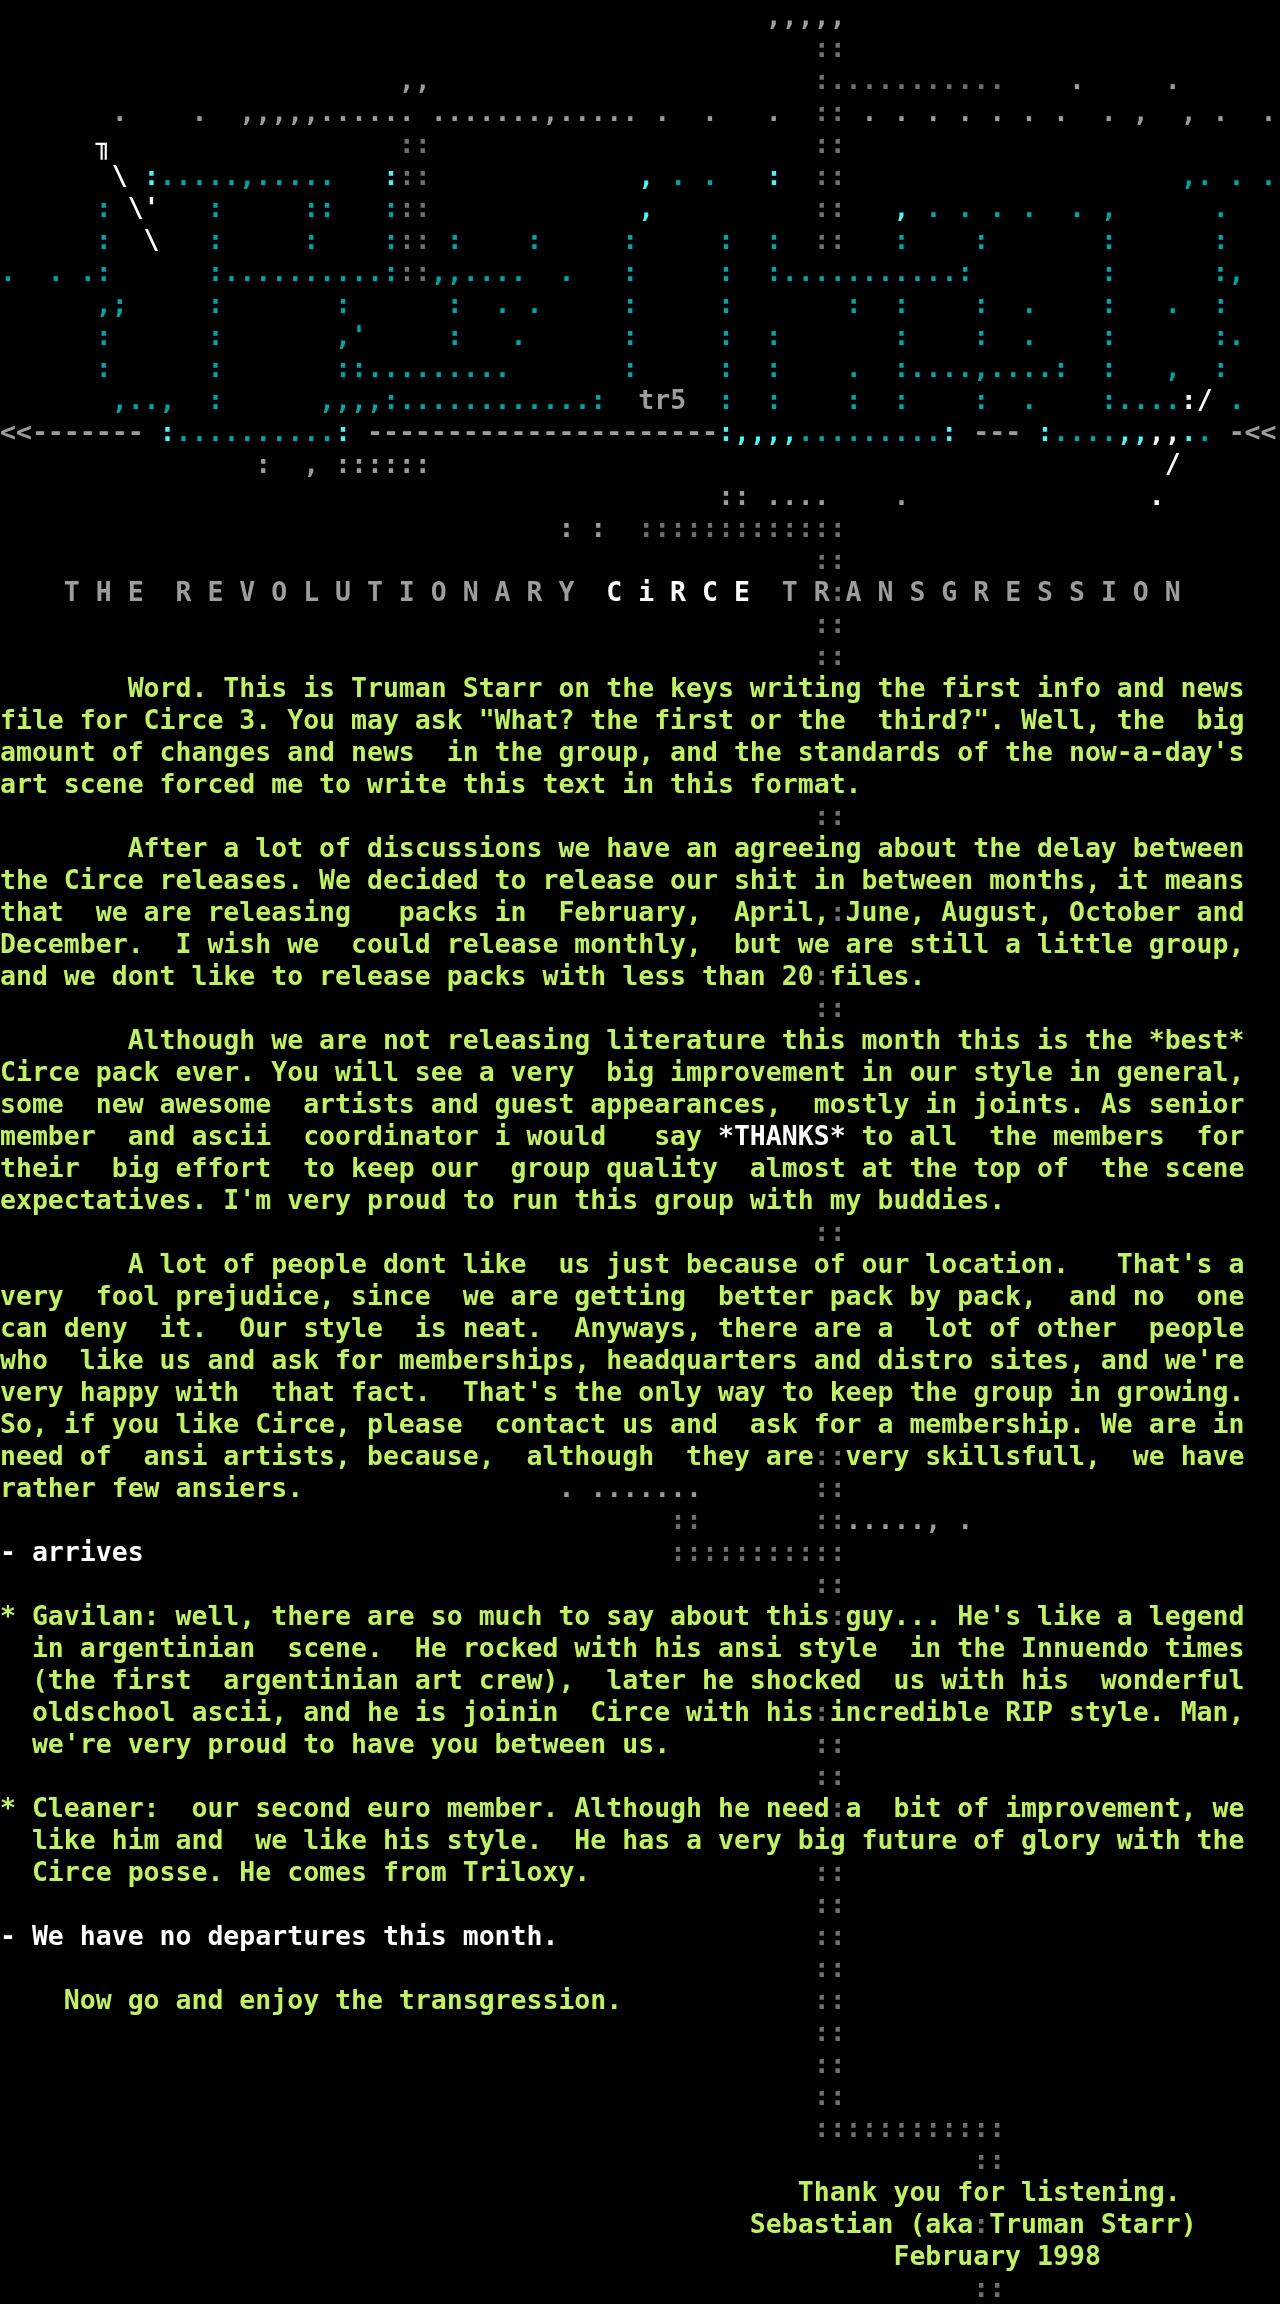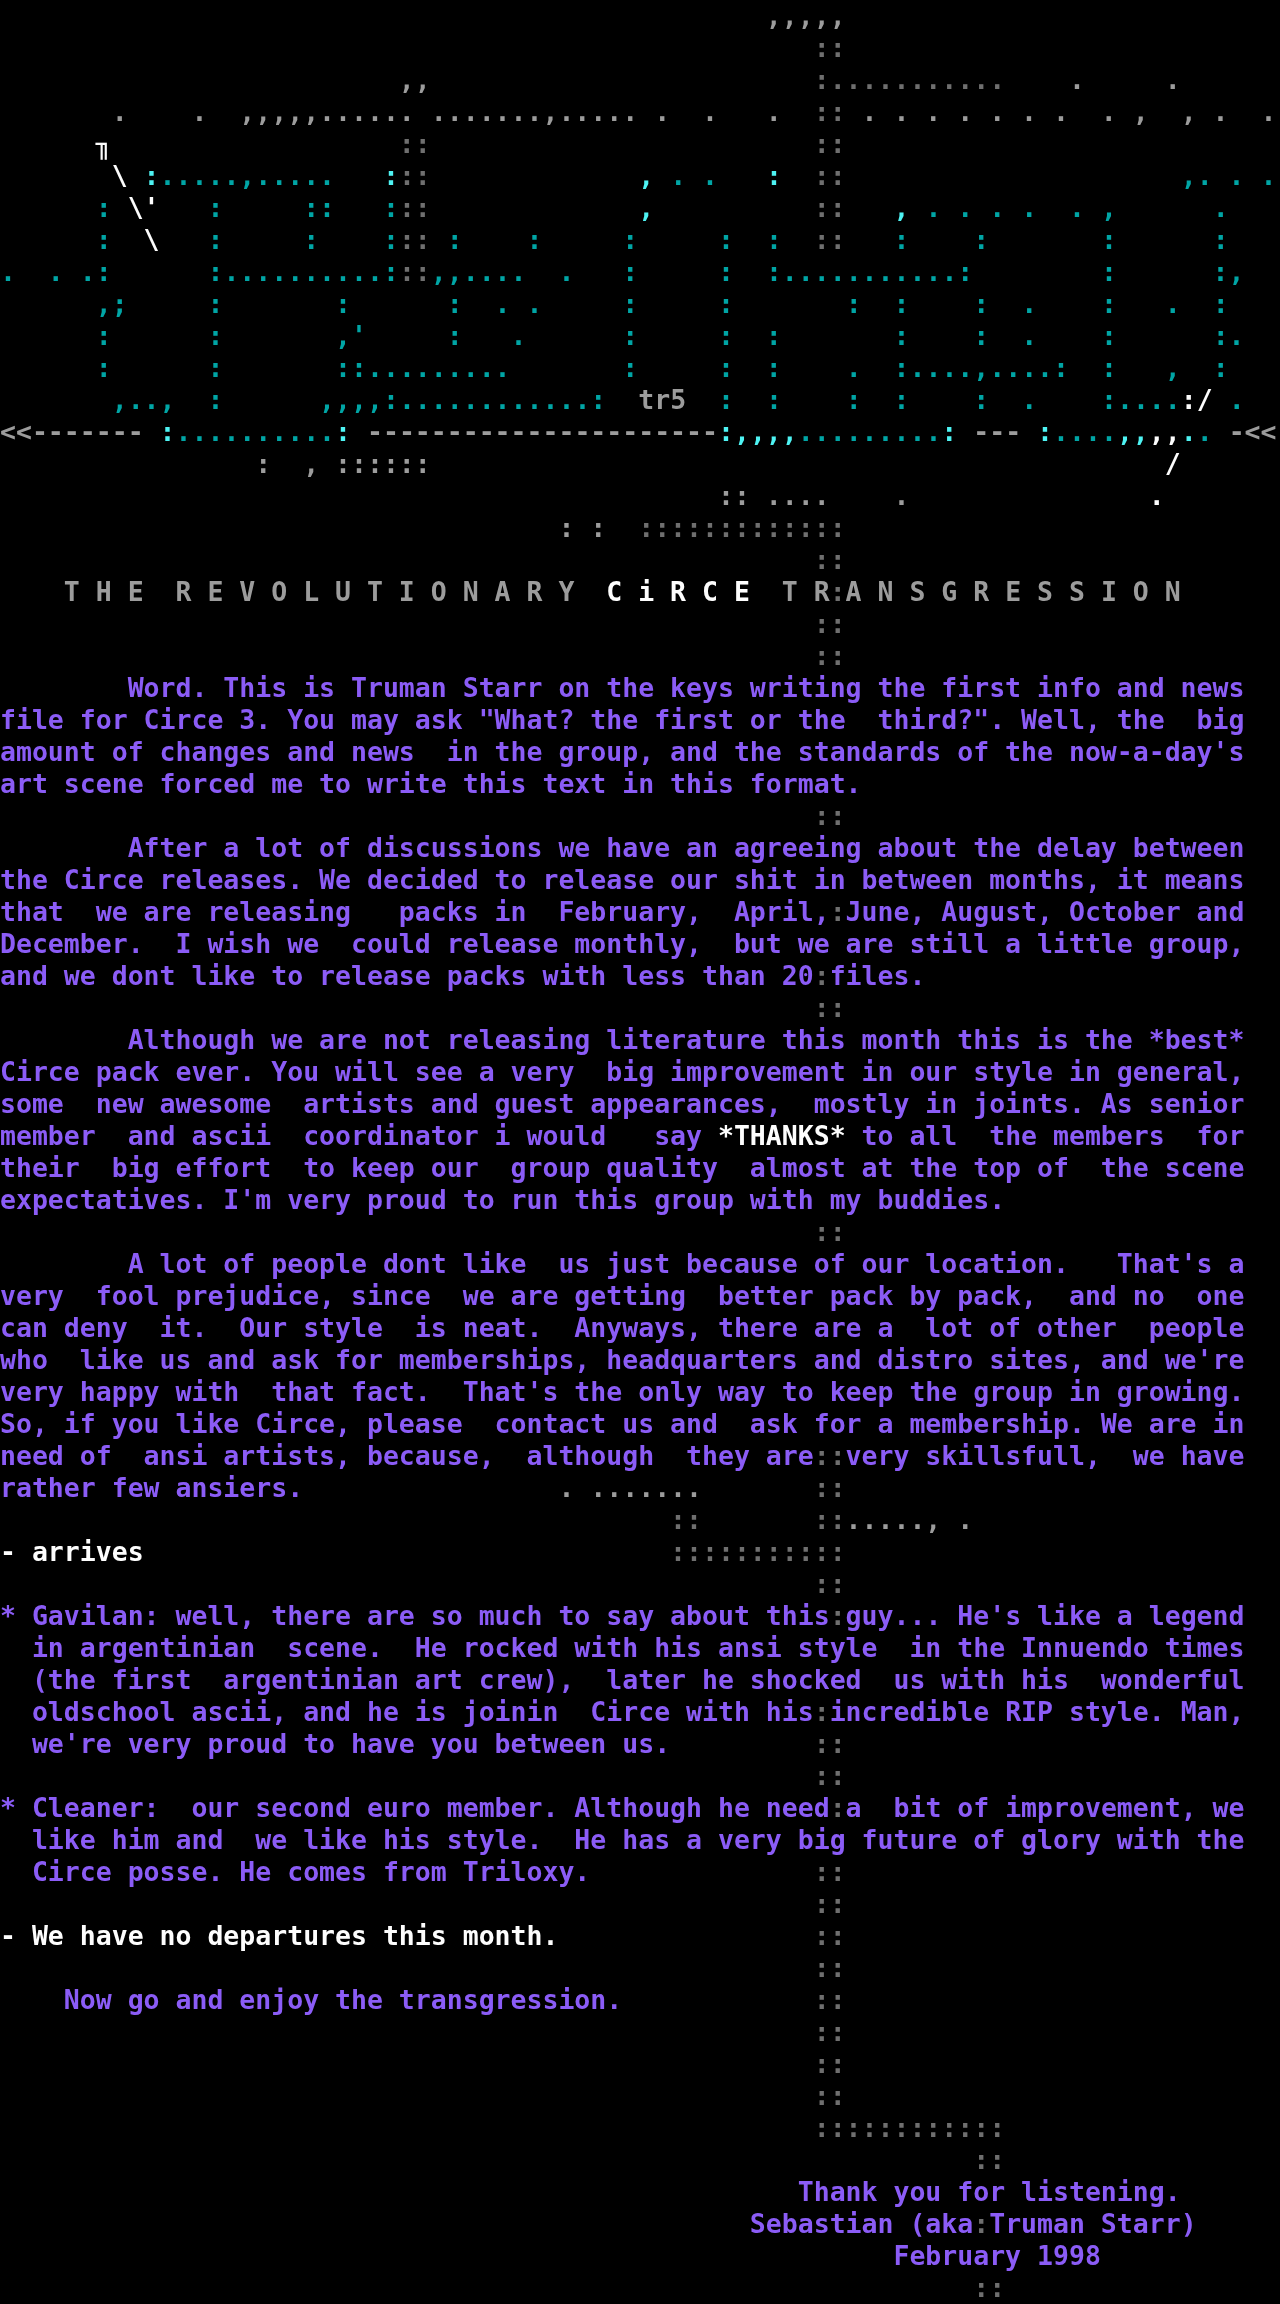--- a/index.html
+++ b/index.html
@@ -6,21 +6,21 @@
   body{width:1280px;height:2304px;overflow:hidden;}
   [data-name="nfo-text-screen"]{
     font-family:"DejaVu Sans Mono", monospace;
     font-size:26.5px;
     font-weight:bold;
     margin:0;
     width:1280px;
   }
   .row{height:32px;line-height:32px;white-space:pre;}
   .g{color:#9c9c9c;}   
-  .b{color:#8b5cf6;}   
+  .b{color:#bef264;}   
   .w{color:#fdfdfd;}   
   .c{color:#00a5a5;}   
   .C{color:#4ef3f3;}   
   .t{color:#6f6f6f;}   
 </style>
 </head>
 <body>
 
 <main data-name="nfo-document">
   <pre data-name="nfo-text-screen"><div class="row" data-name="text-row-0"><span class="g" data-name="art-gray-text">                                                ,,,,,</span></div><div class="row" data-name="text-row-1"><span class="t" data-name="colon-trail-text">                                                   ::</span></div><div class="row" data-name="text-row-2"><span class="g" data-name="art-gray-text">                         ,,</span><span class="t" data-name="colon-trail-text">                        :...........</span><span class="g" data-name="art-gray-text">    .     .</span></div><div class="row" data-name="text-row-3"><span class="g" data-name="art-gray-text">       .    .  ,,,,,...... .......,..... .  .   .  </span><span class="t" data-name="colon-trail-text">::</span><span class="g" data-name="art-gray-text"> . . . . . . .  . ,  , .  .</span></div><div class="row" data-name="text-row-4"><span class="w" data-name="highlight-text">      ╖</span><span class="t" data-name="colon-trail-text">                  ::                        ::</span></div><div class="row" data-name="text-row-5"><span class="w" data-name="highlight-text">       \</span><span class="C" data-name="bright-cyan-art-text"> :</span><span class="c" data-name="cyan-art-text">.....,.....</span><span class="C" data-name="bright-cyan-art-text">   :</span><span class="t" data-name="colon-trail-text">::</span><span class="C" data-name="bright-cyan-art-text">             ,</span><span class="c" data-name="cyan-art-text"> . . </span><span class="C" data-name="bright-cyan-art-text">  :</span><span class="t" data-name="colon-trail-text">  ::</span><span class="c" data-name="cyan-art-text">                     ,. . .</span></div><div class="row" data-name="text-row-6"><span class="c" data-name="cyan-art-text">      :</span><span class="w" data-name="highlight-text"> \'</span><span class="c" data-name="cyan-art-text">   :</span><span class="c" data-name="cyan-art-text">     ::</span><span class="c" data-name="cyan-art-text">   :</span><span class="t" data-name="colon-trail-text">::</span><span class="C" data-name="bright-cyan-art-text">             ,</span><span class="t" data-name="colon-trail-text">          ::</span><span class="C" data-name="bright-cyan-art-text">   ,</span><span class="c" data-name="cyan-art-text"> . . . .  . ,</span><span class="c" data-name="cyan-art-text">      .</span></div><div class="row" data-name="text-row-7"><span class="c" data-name="cyan-art-text">      :</span><span class="w" data-name="highlight-text">  \</span><span class="c" data-name="cyan-art-text">   :</span><span class="c" data-name="cyan-art-text">     :</span><span class="c" data-name="cyan-art-text">    :</span><span class="t" data-name="colon-trail-text">::</span><span class="c" data-name="cyan-art-text"> :</span><span class="c" data-name="cyan-art-text">    :</span><span class="c" data-name="cyan-art-text">     :</span><span class="c" data-name="cyan-art-text">     :</span><span class="c" data-name="cyan-art-text">  :</span><span class="t" data-name="colon-trail-text">  ::</span><span class="c" data-name="cyan-art-text">   :</span><span class="c" data-name="cyan-art-text">    :</span><span class="c" data-name="cyan-art-text">       :</span><span class="c" data-name="cyan-art-text">      :</span></div><div class="row" data-name="text-row-8"><span class="c" data-name="cyan-art-text">.  . .:</span><span class="c" data-name="cyan-art-text">      :</span><span class="c" data-name="cyan-art-text">..........:</span><span class="t" data-name="colon-trail-text">::</span><span class="c" data-name="cyan-art-text">,,....</span><span class="c" data-name="cyan-art-text">  .</span><span class="c" data-name="cyan-art-text">   :</span><span class="c" data-name="cyan-art-text">     :</span><span class="c" data-name="cyan-art-text">  :</span><span class="c" data-name="cyan-art-text">...........:</span><span class="c" data-name="cyan-art-text">        :</span><span class="c" data-name="cyan-art-text">      :,</span></div><div class="row" data-name="text-row-9"><span class="c" data-name="cyan-art-text">      ,;</span><span class="c" data-name="cyan-art-text">     :</span><span class="c" data-name="cyan-art-text">       :</span><span class="c" data-name="cyan-art-text">      :</span><span class="c" data-name="cyan-art-text">  . .</span><span class="c" data-name="cyan-art-text">     :</span><span class="c" data-name="cyan-art-text">     :</span><span class="c" data-name="cyan-art-text">       :</span><span class="c" data-name="cyan-art-text">  :</span><span class="c" data-name="cyan-art-text">    :</span><span class="c" data-name="cyan-art-text">  .</span><span class="c" data-name="cyan-art-text">    :</span><span class="c" data-name="cyan-art-text">   .</span><span class="c" data-name="cyan-art-text">  :</span></div><div class="row" data-name="text-row-10"><span class="c" data-name="cyan-art-text">      :</span><span class="c" data-name="cyan-art-text">      :</span><span class="c" data-name="cyan-art-text">       ,'</span><span class="c" data-name="cyan-art-text">     :</span><span class="c" data-name="cyan-art-text">   .</span><span class="c" data-name="cyan-art-text">      :</span><span class="c" data-name="cyan-art-text">     :</span><span class="c" data-name="cyan-art-text">  :</span><span class="c" data-name="cyan-art-text">       :</span><span class="c" data-name="cyan-art-text">    :</span><span class="c" data-name="cyan-art-text">  .</span><span class="c" data-name="cyan-art-text">    :</span><span class="c" data-name="cyan-art-text">      :.</span></div><div class="row" data-name="text-row-11"><span class="c" data-name="cyan-art-text">      :</span><span class="c" data-name="cyan-art-text">      :</span><span class="c" data-name="cyan-art-text">       ::</span><span class="c" data-name="cyan-art-text">.........</span><span class="c" data-name="cyan-art-text">       :</span><span class="c" data-name="cyan-art-text">     :</span><span class="c" data-name="cyan-art-text">  :</span><span class="c" data-name="cyan-art-text">    .</span><span class="c" data-name="cyan-art-text">  :</span><span class="c" data-name="cyan-art-text">....,....:</span><span class="c" data-name="cyan-art-text">  :</span><span class="c" data-name="cyan-art-text">   ,</span><span class="c" data-name="cyan-art-text">  :</span></div><div class="row" data-name="text-row-12"><span class="c" data-name="cyan-art-text">       ,..</span><span class="c" data-name="cyan-art-text">,</span><span class="c" data-name="cyan-art-text">  :</span><span class="c" data-name="cyan-art-text">      ,,,,</span><span class="c" data-name="cyan-art-text">:............:</span><span class="g" data-name="art-gray-text">  tr5</span><span class="c" data-name="cyan-art-text">  :</span><span class="c" data-name="cyan-art-text">  :</span><span class="c" data-name="cyan-art-text">    :</span><span class="c" data-name="cyan-art-text">  :</span><span class="c" data-name="cyan-art-text">    :</span><span class="c" data-name="cyan-art-text">  .</span><span class="c" data-name="cyan-art-text">    :</span><span class="c" data-name="cyan-art-text">....</span><span class="w" data-name="highlight-text">:/</span><span class="c" data-name="cyan-art-text"> .</span></div><div class="row" data-name="text-row-13"><span class="g" data-name="art-gray-text">&lt;&lt;-------</span><span class="C" data-name="bright-cyan-art-text"> :</span><span class="c" data-name="cyan-art-text">..........</span><span class="C" data-name="bright-cyan-art-text">:</span><span class="g" data-name="art-gray-text"> ----------------------</span><span class="C" data-name="bright-cyan-art-text">:,,,,</span><span class="c" data-name="cyan-art-text">.........</span><span class="C" data-name="bright-cyan-art-text">:</span><span class="g" data-name="art-gray-text"> ---</span><span class="C" data-name="bright-cyan-art-text"> :</span><span class="c" data-name="cyan-art-text">....</span><span class="C" data-name="bright-cyan-art-text">,,</span><span class="w" data-name="highlight-text">,,</span><span class="C" data-name="bright-cyan-art-text">.</span><span class="c" data-name="cyan-art-text">.</span><span class="g" data-name="art-gray-text"> -&lt;&lt;</span></div><div class="row" data-name="text-row-14"><span class="g" data-name="art-gray-text">                :  , ::::::</span><span class="w" data-name="highlight-text">                                              /</span></div><div class="row" data-name="text-row-15"><span class="g" data-name="art-gray-text">                                             :: ....    .</span><span class="w" data-name="highlight-text">               .</span></div><div class="row" data-name="text-row-16"><span class="g" data-name="art-gray-text">                                   : :</span><span class="t" data-name="colon-trail-text">  :::::::::::::</span></div><div class="row" data-name="text-row-17"><span class="t" data-name="colon-trail-text">                                                   ::</span></div><div class="row" data-name="text-row-18"><span class="g" data-name="art-gray-text">    T H E  R E V O L U T I O N A R Y  </span><span class="w" data-name="highlight-text">C i R C E</span><span class="g" data-name="art-gray-text">  T R</span><span class="t" data-name="colon-trail-text">:</span><span class="g" data-name="art-gray-text">A N S G R E S S I O N</span></div><div class="row" data-name="text-row-19"><span class="t" data-name="colon-trail-text">                                                   ::</span></div><div class="row" data-name="text-row-20"><span class="t" data-name="colon-trail-text">                                                   ::</span></div><div class="row" data-name="text-row-21"><span class="b" data-name="body-text">        Word. This is Truman Starr on the keys writing the first info and news</span></div><div class="row" data-name="text-row-22"><span class="b" data-name="body-text">file for Circe 3. You may ask "What? the first or the  third?". Well, the  big</span></div><div class="row" data-name="text-row-23"><span class="b" data-name="body-text">amount of changes and news  in the group, and the standards of the now-a-day's</span></div><div class="row" data-name="text-row-24"><span class="b" data-name="body-text">art scene forced me to write this text in this format.</span></div><div class="row" data-name="text-row-25"><span class="t" data-name="colon-trail-text">                                                   ::</span></div><div class="row" data-name="text-row-26"><span class="b" data-name="body-text">        After a lot of discussions we have an agreeing about the delay between</span></div><div class="row" data-name="text-row-27"><span class="b" data-name="body-text">the Circe releases. We decided to release our shit in between months, it means</span></div><div class="row" data-name="text-row-28"><span class="b" data-name="body-text">that  we are releasing   packs in  February,  April,</span><span class="t" data-name="colon-trail-text">:</span><span class="b" data-name="body-text">June, August, October and</span></div><div class="row" data-name="text-row-29"><span class="b" data-name="body-text">December.  I wish we  could release monthly,  but we are still a little group,</span></div><div class="row" data-name="text-row-30"><span class="b" data-name="body-text">and we dont like to release packs with less than 20</span><span class="t" data-name="colon-trail-text">:</span><span class="b" data-name="body-text">files.</span></div><div class="row" data-name="text-row-31"><span class="t" data-name="colon-trail-text">                                                   ::</span></div><div class="row" data-name="text-row-32"><span class="b" data-name="body-text">        Although we are not releasing literature this month this is the *best*</span></div><div class="row" data-name="text-row-33"><span class="b" data-name="body-text">Circe pack ever. You will see a very  big improvement in our style in general,</span></div><div class="row" data-name="text-row-34"><span class="b" data-name="body-text">some  new awesome  artists and guest appearances,  mostly in joints. As senior</span></div><div class="row" data-name="text-row-35"><span class="b" data-name="body-text">member  and ascii  coordinator i would   say </span><span class="w" data-name="highlight-text">*THANKS*</span><span class="b" data-name="body-text"> to all  the members  for</span></div><div class="row" data-name="text-row-36"><span class="b" data-name="body-text">their  big effort  to keep our  group quality  almost at the top of  the scene</span></div><div class="row" data-name="text-row-37"><span class="b" data-name="body-text">expectatives. I'm very proud to run this group with my buddies.</span></div><div class="row" data-name="text-row-38"><span class="t" data-name="colon-trail-text">                                                   ::</span></div><div class="row" data-name="text-row-39"><span class="b" data-name="body-text">        A lot of people dont like  us just because of our location.   That's a</span></div><div class="row" data-name="text-row-40"><span class="b" data-name="body-text">very  fool prejudice, since  we are getting  better pack by pack,  and no  one</span></div><div class="row" data-name="text-row-41"><span class="b" data-name="body-text">can deny  it.  Our style  is neat.  Anyways, there are a  lot of other  people</span></div><div class="row" data-name="text-row-42"><span class="b" data-name="body-text">who  like us and ask for memberships, headquarters and distro sites, and we're</span></div><div class="row" data-name="text-row-43"><span class="b" data-name="body-text">very happy with  that fact.  That's the only way to keep the group in growing.</span></div><div class="row" data-name="text-row-44"><span class="b" data-name="body-text">So, if you like Circe, please  contact us and  ask for a membership. We are in</span></div><div class="row" data-name="text-row-45"><span class="b" data-name="body-text">need of  ansi artists, because,  although  they are</span><span class="t" data-name="colon-trail-text">::</span><span class="b" data-name="body-text">very skillsfull,  we have</span></div><div class="row" data-name="text-row-46"><span class="b" data-name="body-text">rather few ansiers.</span><span class="g" data-name="art-gray-text">                . .......</span><span class="t" data-name="colon-trail-text">       ::</span></div><div class="row" data-name="text-row-47"><span class="t" data-name="colon-trail-text">                                          ::       ::</span><span class="g" data-name="art-gray-text">....., .</span></div><div class="row" data-name="text-row-48"><span class="w" data-name="highlight-text">- arrives</span><span class="t" data-name="colon-trail-text">                                 :::::::::::</span></div><div class="row" data-name="text-row-49"><span class="t" data-name="colon-trail-text">                                                   ::</span></div><div class="row" data-name="text-row-50"><span class="b" data-name="body-text">* Gavilan: well, there are so much to say about this</span><span class="t" data-name="colon-trail-text">:</span><span class="b" data-name="body-text">guy... He's like a legend</span></div><div class="row" data-name="text-row-51"><span class="b" data-name="body-text">  in argentinian  scene.  He rocked with his ansi style  in the Innuendo times</span></div><div class="row" data-name="text-row-52"><span class="b" data-name="body-text">  (the first  argentinian art crew),  later he shocked  us with his  wonderful</span></div><div class="row" data-name="text-row-53"><span class="b" data-name="body-text">  oldschool ascii, and he is joinin  Circe with his</span><span class="t" data-name="colon-trail-text">:</span><span class="b" data-name="body-text">incredible RIP style. Man,</span></div><div class="row" data-name="text-row-54"><span class="b" data-name="body-text">  we're very proud to have you between us.</span><span class="t" data-name="colon-trail-text">         ::</span></div><div class="row" data-name="text-row-55"><span class="t" data-name="colon-trail-text">                                                   ::</span></div><div class="row" data-name="text-row-56"><span class="b" data-name="body-text">* Cleaner:  our second euro member. Although he need</span><span class="t" data-name="colon-trail-text">:</span><span class="b" data-name="body-text">a  bit of improvement, we</span></div><div class="row" data-name="text-row-57"><span class="b" data-name="body-text">  like him and  we like his style.  He has a very big future of glory with the</span></div><div class="row" data-name="text-row-58"><span class="b" data-name="body-text">  Circe posse. He comes from Triloxy.</span><span class="t" data-name="colon-trail-text">              ::</span></div><div class="row" data-name="text-row-59"><span class="t" data-name="colon-trail-text">                                                   ::</span></div><div class="row" data-name="text-row-60"><span class="w" data-name="highlight-text">- We have no departures this month.</span><span class="t" data-name="colon-trail-text">                ::</span></div><div class="row" data-name="text-row-61"><span class="t" data-name="colon-trail-text">                                                   ::</span></div><div class="row" data-name="text-row-62"><span class="b" data-name="body-text">    Now go and enjoy the transgression.</span><span class="t" data-name="colon-trail-text">            ::</span></div><div class="row" data-name="text-row-63"><span class="t" data-name="colon-trail-text">                                                   ::</span></div><div class="row" data-name="text-row-64"><span class="t" data-name="colon-trail-text">                                                   ::</span></div><div class="row" data-name="text-row-65"><span class="t" data-name="colon-trail-text">                                                   ::</span></div><div class="row" data-name="text-row-66"><span class="t" data-name="colon-trail-text">                                                   ::::::::::::</span></div><div class="row" data-name="text-row-67"><span class="t" data-name="colon-trail-text">                                                             ::</span></div><div class="row" data-name="text-row-68"><span class="b" data-name="body-text">                                                  Thank you for listening.</span></div><div class="row" data-name="text-row-69"><span class="b" data-name="body-text">                                               Sebastian (aka</span><span class="t" data-name="colon-trail-text">:</span><span class="b" data-name="body-text">Truman Starr)</span></div><div class="row" data-name="text-row-70"><span class="b" data-name="body-text">                                                        February 1998</span></div><div class="row" data-name="text-row-71"><span class="t" data-name="colon-trail-text">                                                             ::</span></div></pre>

